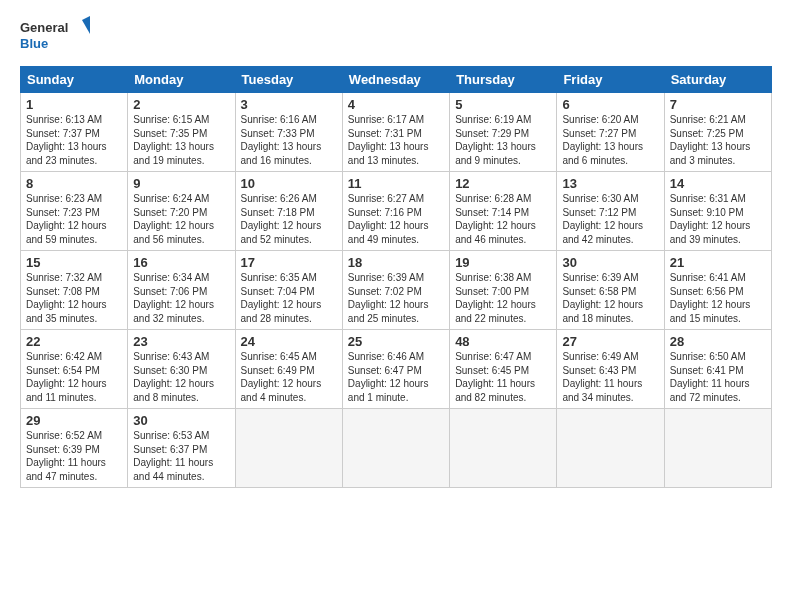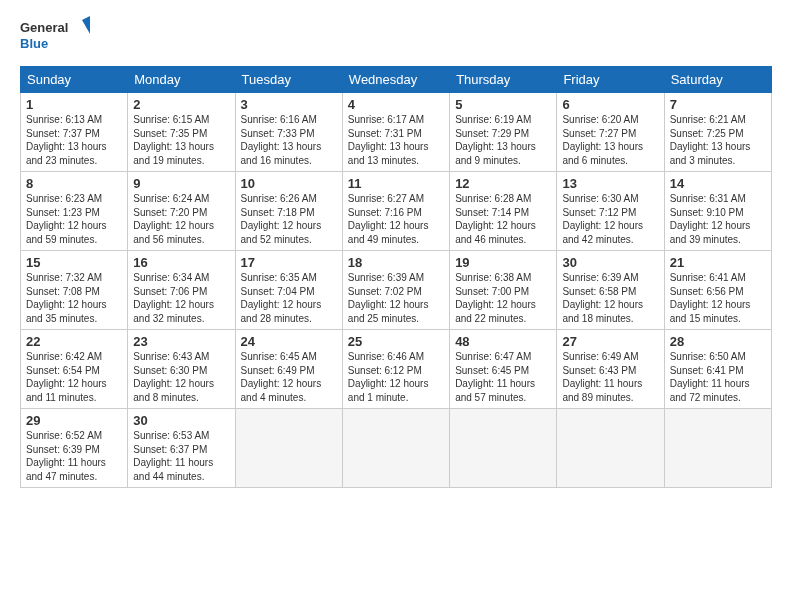--- a/index.html
+++ b/index.html
@@ -42,21 +42,21 @@
       width: 100%;
       border-collapse: collapse;
       table-layout: fixed;
     }
     th {
       background-color: #1a6bb5;
       color: #fff;
       text-align: left;
       padding: 5px 6px;
       font-size: 13px;
-      font-weight: normal;
+      font-weight: bold;
       border: 1px solid #1a6bb5;
     }
     td {
       vertical-align: top;
       border: 1px solid #ccc;
       padding: 4px 5px;
       font-size: 10px;
       color: #333;
       height: 74px;
       background: #fff;
@@ -154,21 +154,21 @@
             <span class="cell-line">Sunrise: 6:21 AM</span>
             <span class="cell-line">Sunset: 7:25 PM</span>
             <span class="cell-line">Daylight: 13 hours</span>
             <span class="cell-line">and 3 minutes.</span>
           </td>
         </tr>
         <tr>
           <td>
             <span class="day-num">8</span>
             <span class="cell-line">Sunrise: 6:23 AM</span>
-            <span class="cell-line">Sunset: 1:23 PM</span>
+            <span class="cell-line">Sunset: 7:23 PM</span>
             <span class="cell-line">Daylight: 12 hours</span>
             <span class="cell-line">and 59 minutes.</span>
           </td>
           <td>
             <span class="day-num">9</span>
             <span class="cell-line">Sunrise: 6:24 AM</span>
             <span class="cell-line">Sunset: 7:20 PM</span>
             <span class="cell-line">Daylight: 12 hours</span>
             <span class="cell-line">and 56 minutes.</span>
           </td>
@@ -277,37 +277,37 @@
           <td>
             <span class="day-num">24</span>
             <span class="cell-line">Sunrise: 6:45 AM</span>
             <span class="cell-line">Sunset: 6:49 PM</span>
             <span class="cell-line">Daylight: 12 hours</span>
             <span class="cell-line">and 4 minutes.</span>
           </td>
           <td>
             <span class="day-num">25</span>
             <span class="cell-line">Sunrise: 6:46 AM</span>
-            <span class="cell-line">Sunset: 6:12 PM</span>
+            <span class="cell-line">Sunset: 6:47 PM</span>
             <span class="cell-line">Daylight: 12 hours</span>
             <span class="cell-line">and 1 minute.</span>
           </td>
           <td>
             <span class="day-num">48</span>
             <span class="cell-line">Sunrise: 6:47 AM</span>
             <span class="cell-line">Sunset: 6:45 PM</span>
             <span class="cell-line">Daylight: 11 hours</span>
-            <span class="cell-line">and 57 minutes.</span>
+            <span class="cell-line">and 82 minutes.</span>
           </td>
           <td>
             <span class="day-num">27</span>
             <span class="cell-line">Sunrise: 6:49 AM</span>
             <span class="cell-line">Sunset: 6:43 PM</span>
             <span class="cell-line">Daylight: 11 hours</span>
-            <span class="cell-line">and 89 minutes.</span>
+            <span class="cell-line">and 34 minutes.</span>
           </td>
           <td>
             <span class="day-num">28</span>
             <span class="cell-line">Sunrise: 6:50 AM</span>
             <span class="cell-line">Sunset: 6:41 PM</span>
             <span class="cell-line">Daylight: 11 hours</span>
             <span class="cell-line">and 72 minutes.</span>
           </td>
         </tr>
         <tr>

